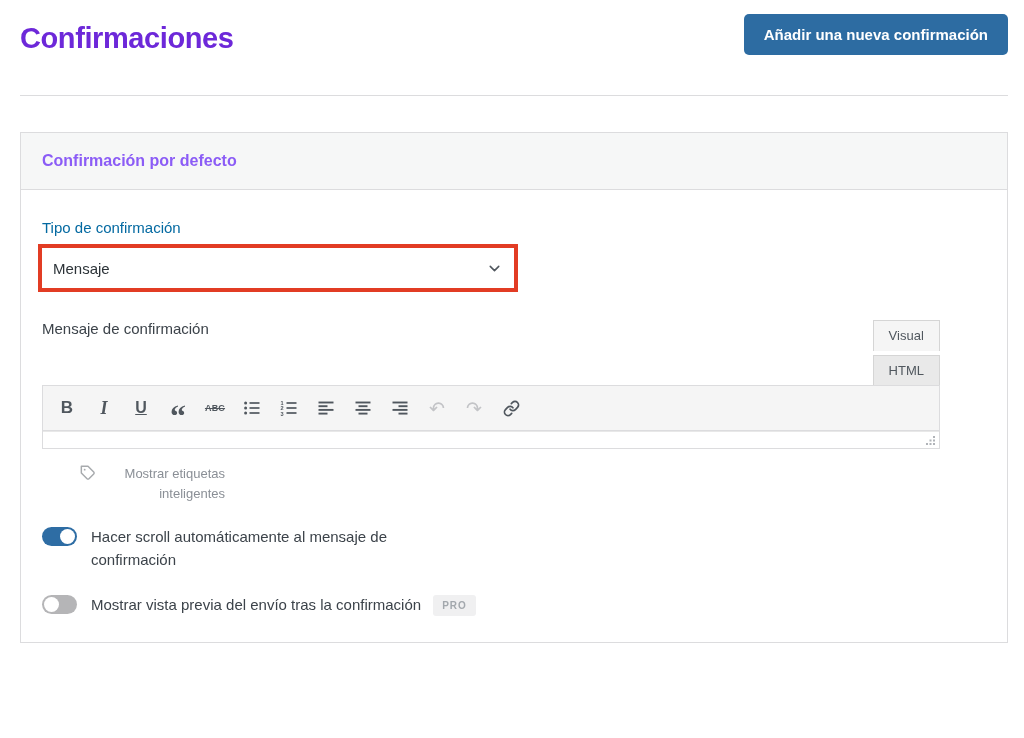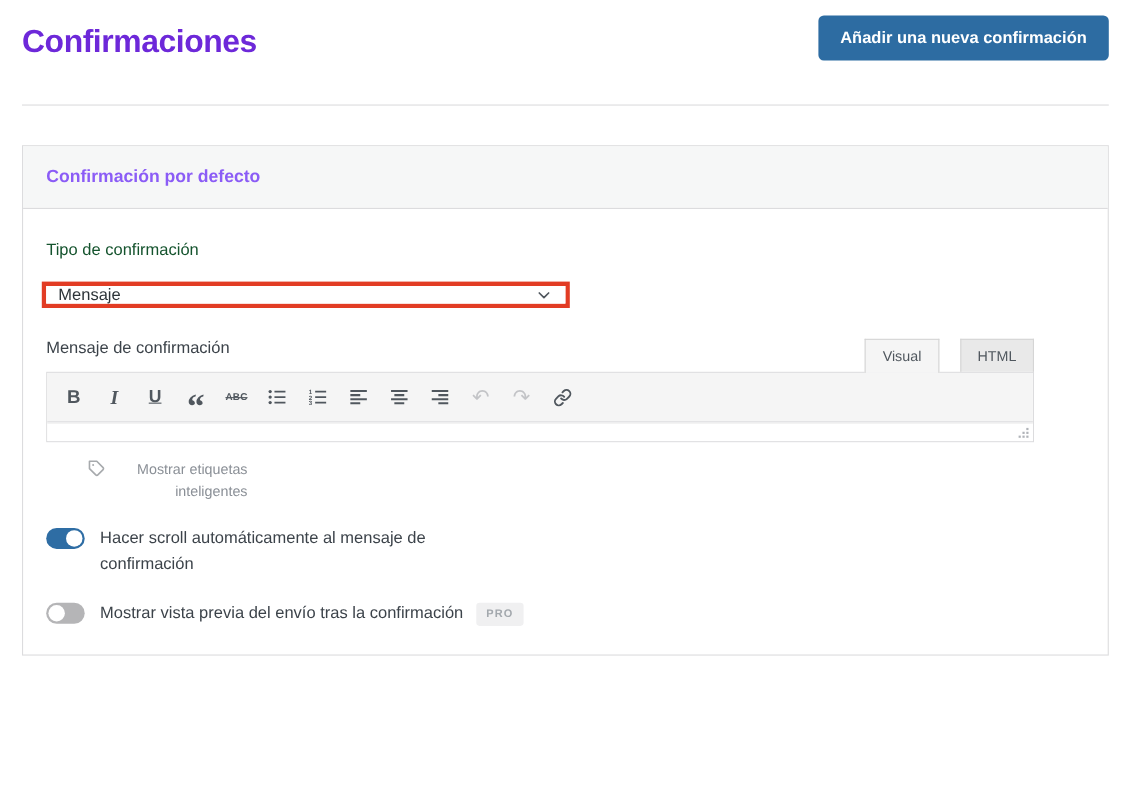--- a/index.html
+++ b/index.html
@@ -28,38 +28,38 @@
   .divider { border:none; border-top:1px solid #dcdcde; margin:40px 0 0 0; }
 
   
   .panel { margin-top:36px; border:1px solid #dcdcde; background:#fff; }
   .panel-header {
     background:#f6f7f7; border-bottom:1px solid #dcdcde;
     padding:19px 21px; font-size:16px; font-weight:700; color:#8b5cf6;
   }
   .panel-body { padding:29px 21px 25px 21px; }
 
-  .field-label { font-size:15px; color:#14532d; margin-bottom:20px; }
+  .field-label { font-size:15px; color:#0369a1; margin-bottom:8px; }
 
   
   .select-annotation {
     border:4px solid #e23c24; width:480px; margin-left:-4px; background:#fff;
   }
   .select-box {
-    height:16px; display:flex; align-items:center; justify-content:space-between;
+    height:40px; display:flex; align-items:center; justify-content:space-between;
     padding:0 11px; font-size:15px; color:#2c3338; cursor:pointer; background:#fff;
   }
 
   
   .message-row {
     width:898px; display:flex; justify-content:space-between; align-items:flex-start;
     margin-top:28px;
   }
   .message-label { font-size:15px; padding-bottom:8px; }
-  .editor-tabs { display:flex; gap:19px; }
+  .editor-tabs { display:flex; gap:5px;flex-direction:column; }
   .tab {
     font-size:13px; color:#50575e; padding:7px 15px; cursor:pointer;
     border:1px solid #d5d5d5; border-bottom:none; background:#e9e9e9;
     position:relative;
   }
   .tab.active { background:#f5f5f5; margin-bottom:-1px; padding-bottom:8px; z-index:2; }
 
   
   .editor-wrap { width:898px; border:1px solid #dcdcde; }
   .editor-toolbar {

